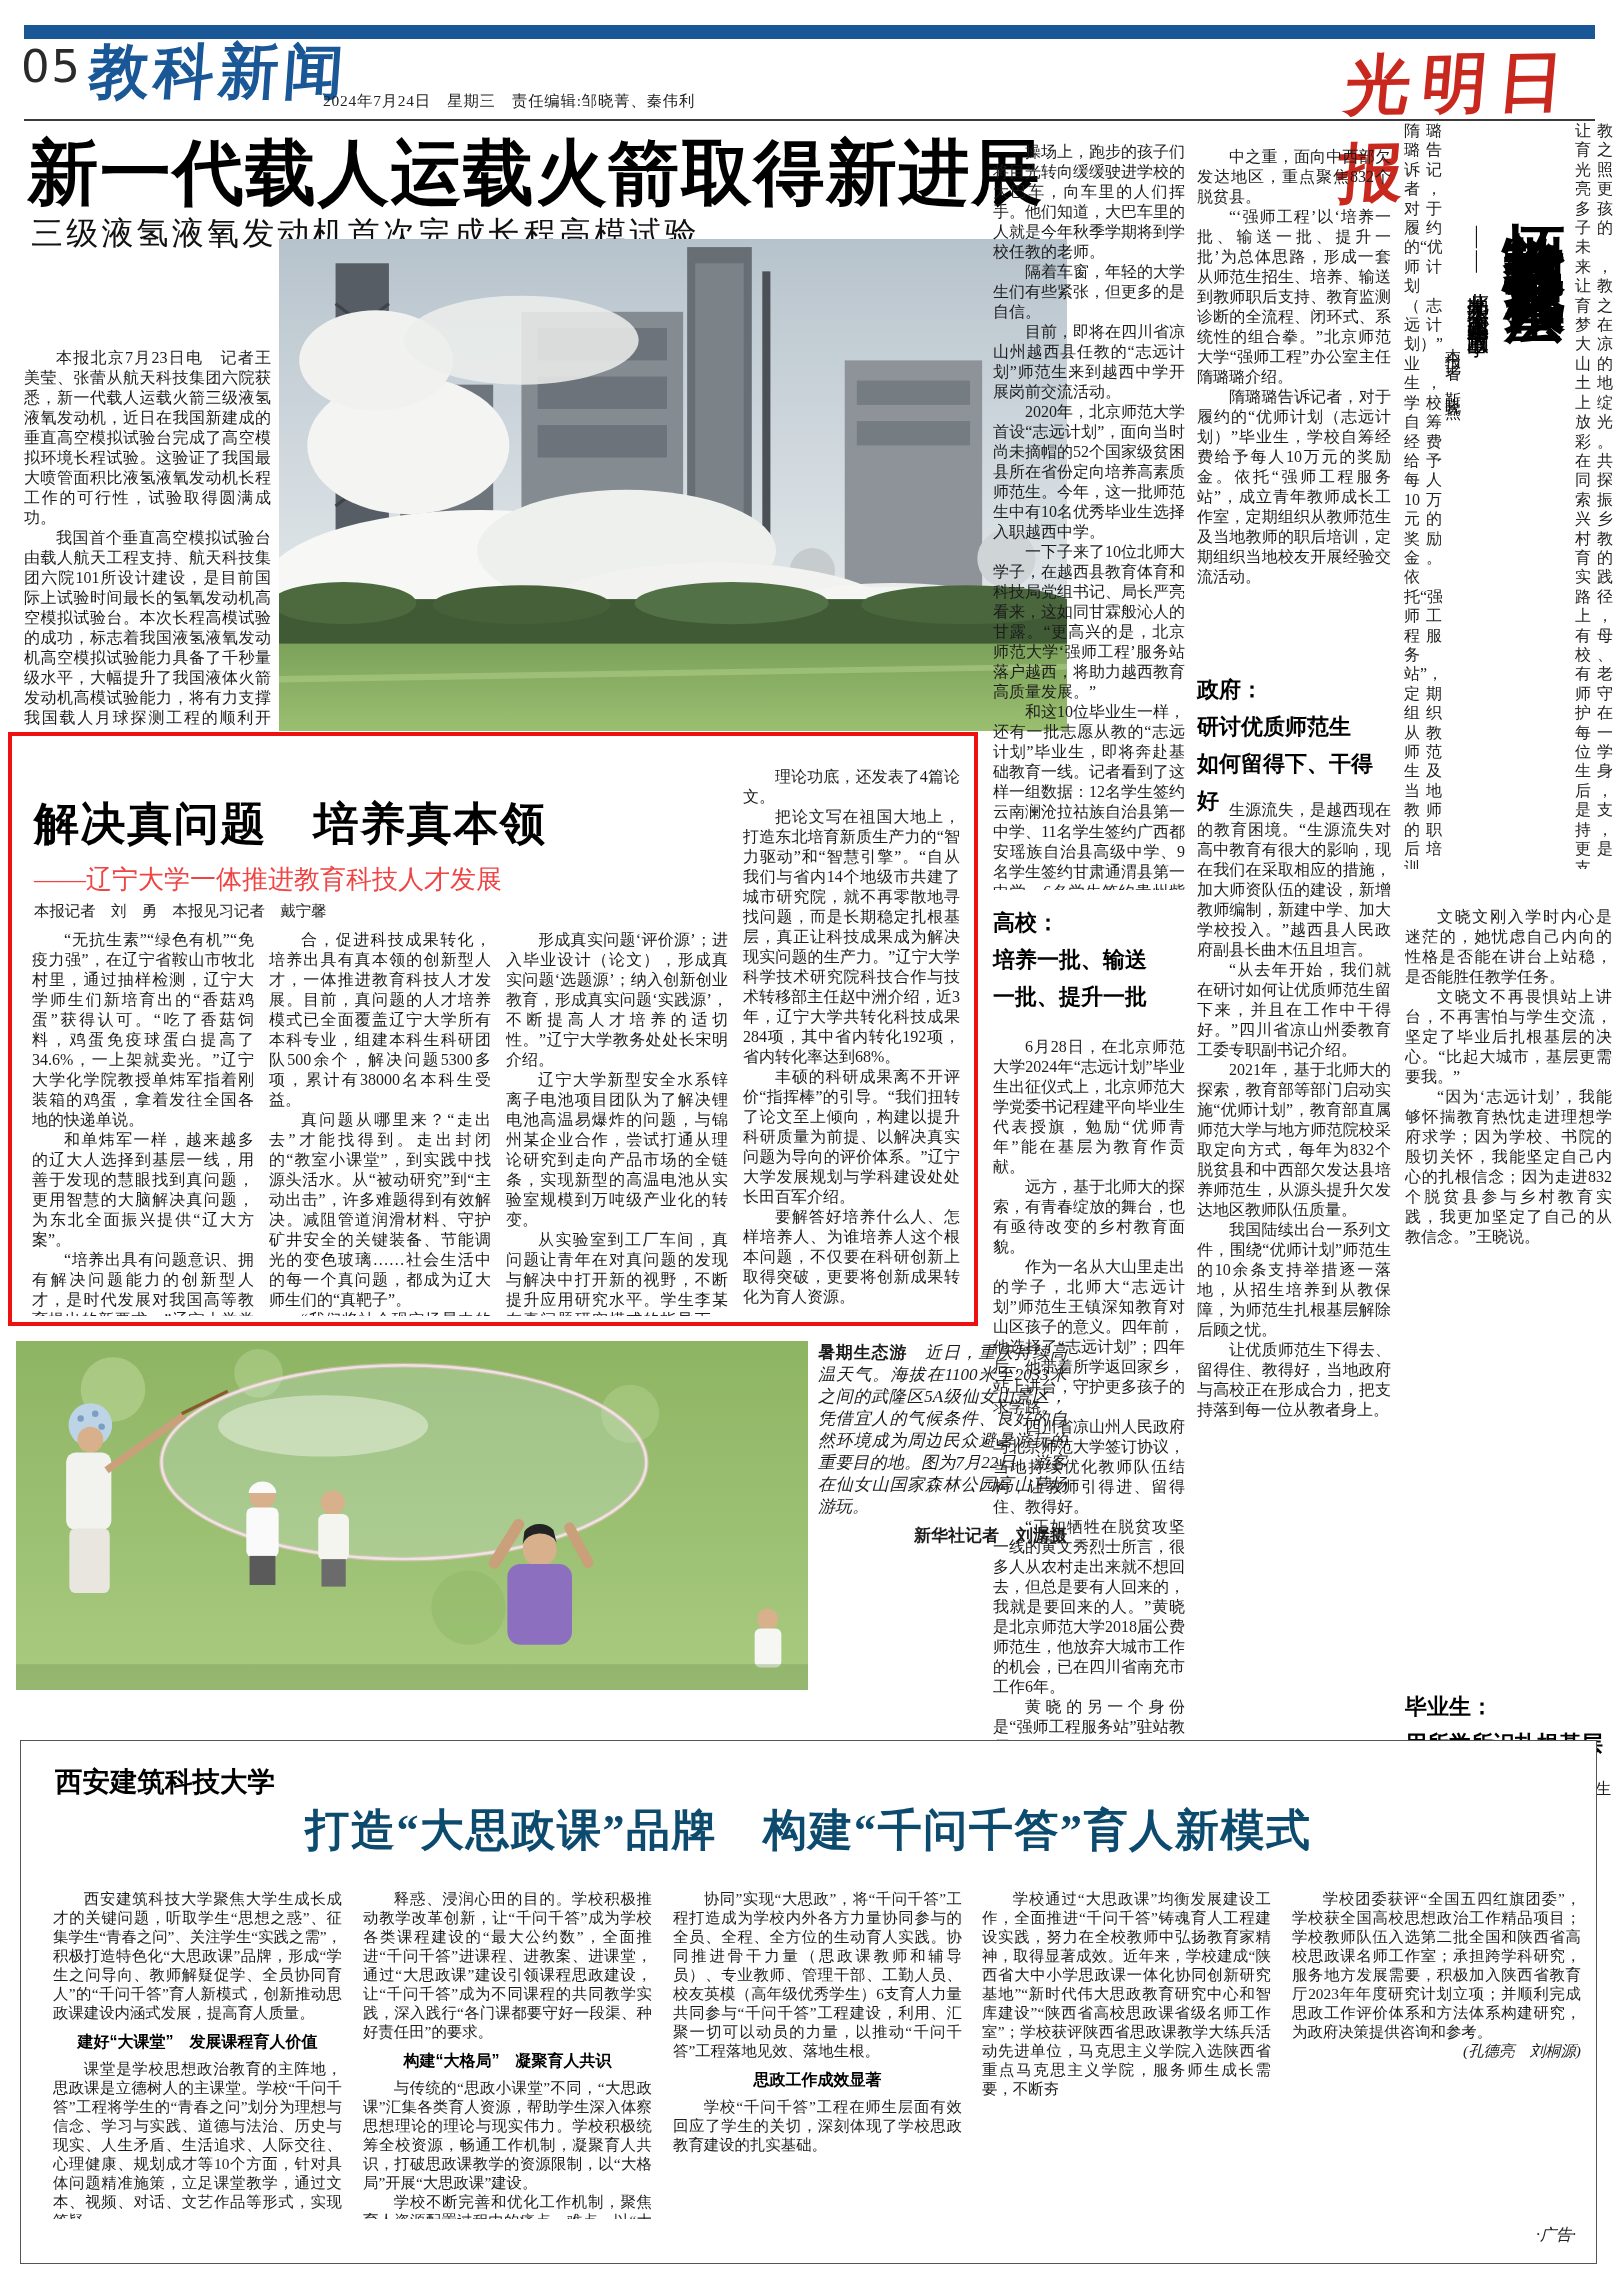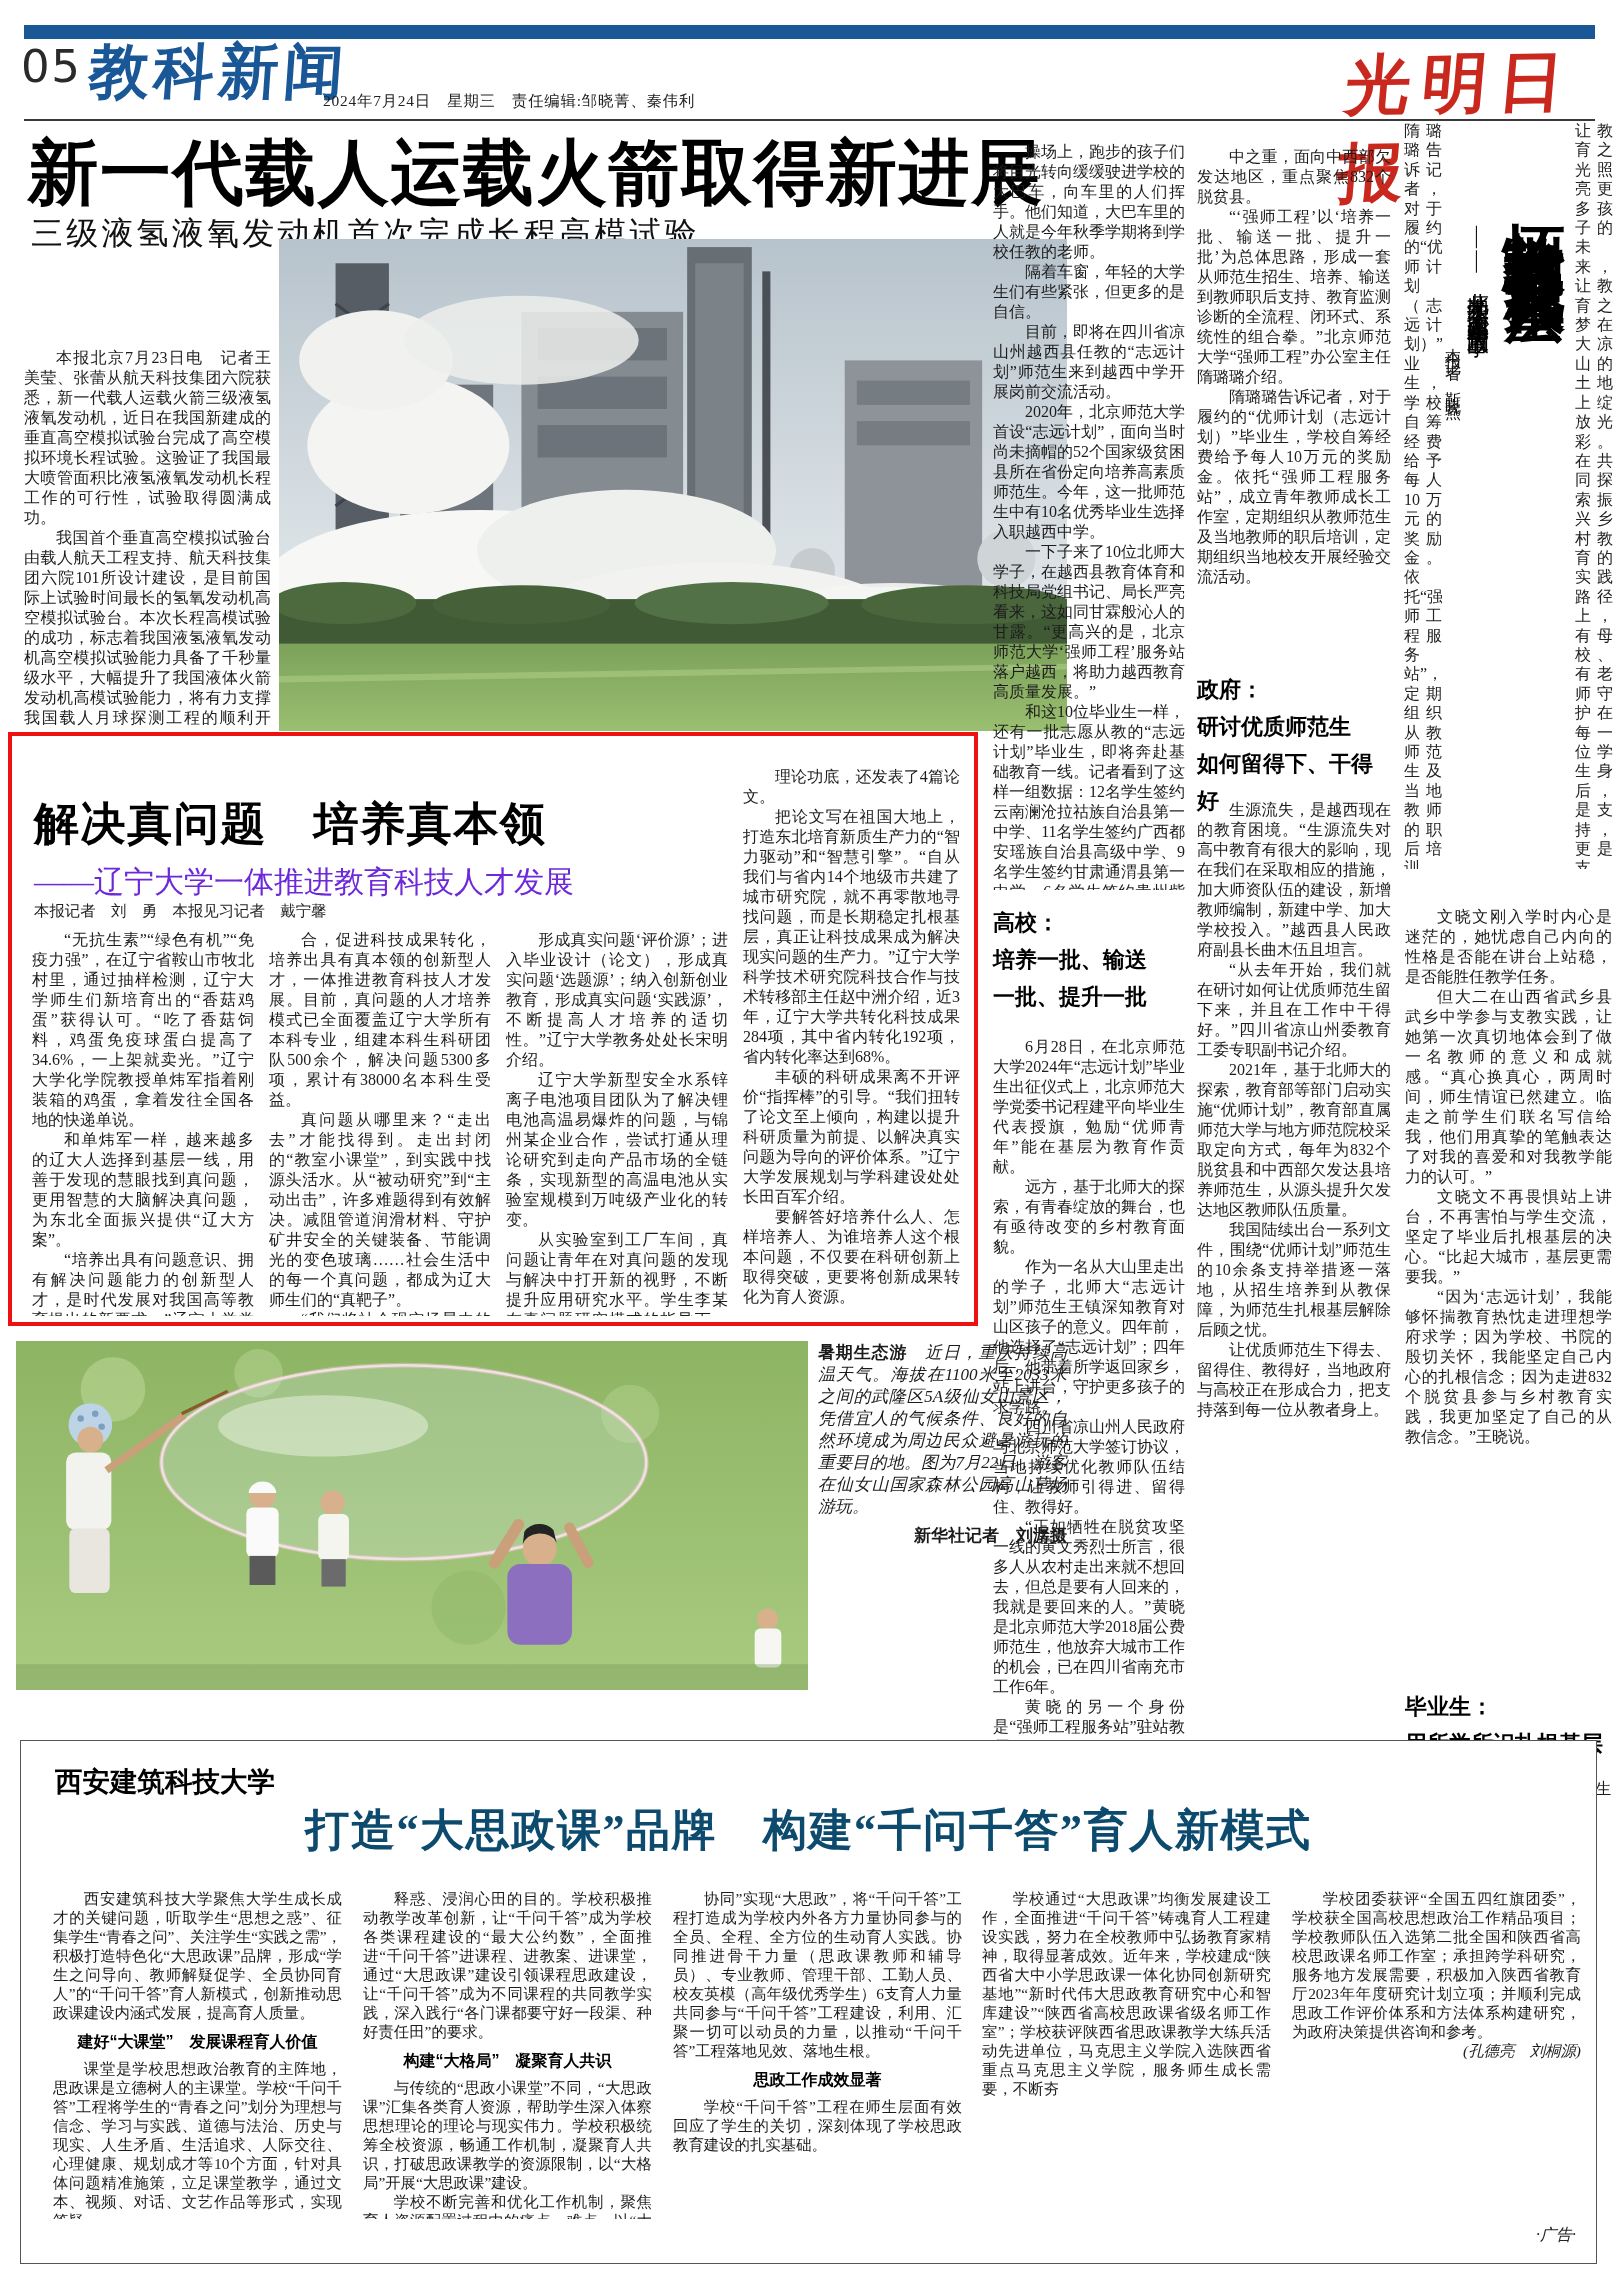--- a/index.html
+++ b/index.html
@@ -27,21 +27,21 @@
 
   
   .main-headline{left:27.5px;top:126px;width:1043px;font-size:71px;font-weight:bold;
                  letter-spacing:1.6px;color:#000;white-space:nowrap;}
   .main-subhead{left:31px;top:212px;font-size:32px;color:#111;letter-spacing:3.2px;white-space:nowrap;}
   .rocket-photo{left:279px;top:239px;width:788px;height:492px;overflow:hidden;}
 
   
   .red-box{left:8px;top:732px;width:970px;height:594px;border:4px solid #ee1111;box-sizing:border-box;background:#fff;}
   .rb-headline{left:34px;top:794px;font-size:45px;font-weight:bold;letter-spacing:1.6px;color:#000;white-space:nowrap;}
-  .rb-subhead{left:34px;top:862px;font-size:30px;color:#6d28d9;white-space:nowrap;}
+  .rb-subhead{left:34px;top:862px;font-size:26px;color:#ef4444;white-space:nowrap;}
   .rb-byline{left:34px;top:901px;font-size:15.4px;color:#222;}
 
   
   .sec-header{position:absolute;font-family:"Liberation Sans","DejaVu Sans",sans-serif;
               font-weight:bold;font-size:22px;line-height:37px;color:#000;}
   .sec-header p{margin:0;text-align:left;text-indent:0;}
   .sec-header p:first-child{text-align:left;}
 
   
   .bnu-panel{left:1404px;top:121px;width:209px;height:748px;display:flex;flex-direction:row;
@@ -214,21 +214,20 @@
 <div class="abs bnu-panel">
   <div class="v-strip">隋璐璐告诉记者，对于履约的“优师计划（志远计划）”毕业生，学校自筹经费给予每人10万元的奖励金。依托“强师工程服务站”，定期组织从教师范生及当地教师的职后培训、校友经验交流等活动。</div>
   <div class="v-byline">本报记者　靳晓燕</div>
   <div class="v-subhead">——北师大学子入职大凉山越西中学背后的故事</div>
   <div class="v-headline">怀揣教育热忱扎根基层</div>
   <div class="v-strip">让教育之光照亮更多孩子的未来，让教育之梦在大凉山的土地上绽放光彩。在共同探索振兴乡村教育的实践路径上，有母校、有老师守护在每一位学生身后，是支持，更是支撑。</div>
 </div>
 
 <div class="col" style="left:1405px;top:907px;width:207px;height:772px;">
     <p class="para">文晓文刚入学时内心是迷茫的，她忧虑自己内向的性格是否能在讲台上站稳，是否能胜任教学任务。</p>
-    <p class="para">但大二在山西省武乡县武乡中学参与支教实践，让她第一次真切地体会到了做一名教师的意义和成就感。“真心换真心，两周时间，师生情谊已然建立。临走之前学生们联名写信给我，他们用真挚的笔触表达了对我的喜爱和对我教学能力的认可。”</p>
     <p class="para">文晓文不再畏惧站上讲台，不再害怕与学生交流，坚定了毕业后扎根基层的决心。“比起大城市，基层更需要我。”</p>
     <p class="para">“因为‘志远计划’，我能够怀揣教育热忱走进理想学府求学；因为学校、书院的殷切关怀，我能坚定自己内心的扎根信念；因为走进832个脱贫县参与乡村教育实践，我更加坚定了自己的从教信念。”王晓说。</p>
   </div>
 <div class="sec-header" style="left:1405px;top:1688px;width:207px;">
     <p class="para">毕业生：</p>
     <p class="para">用所学所识扎根基层</p>
   </div>
 <div class="col" style="left:1405px;top:1779px;width:207px;height:57px;">
   <p class="para">北师大“志远计划”师范生</p>
 </div>

